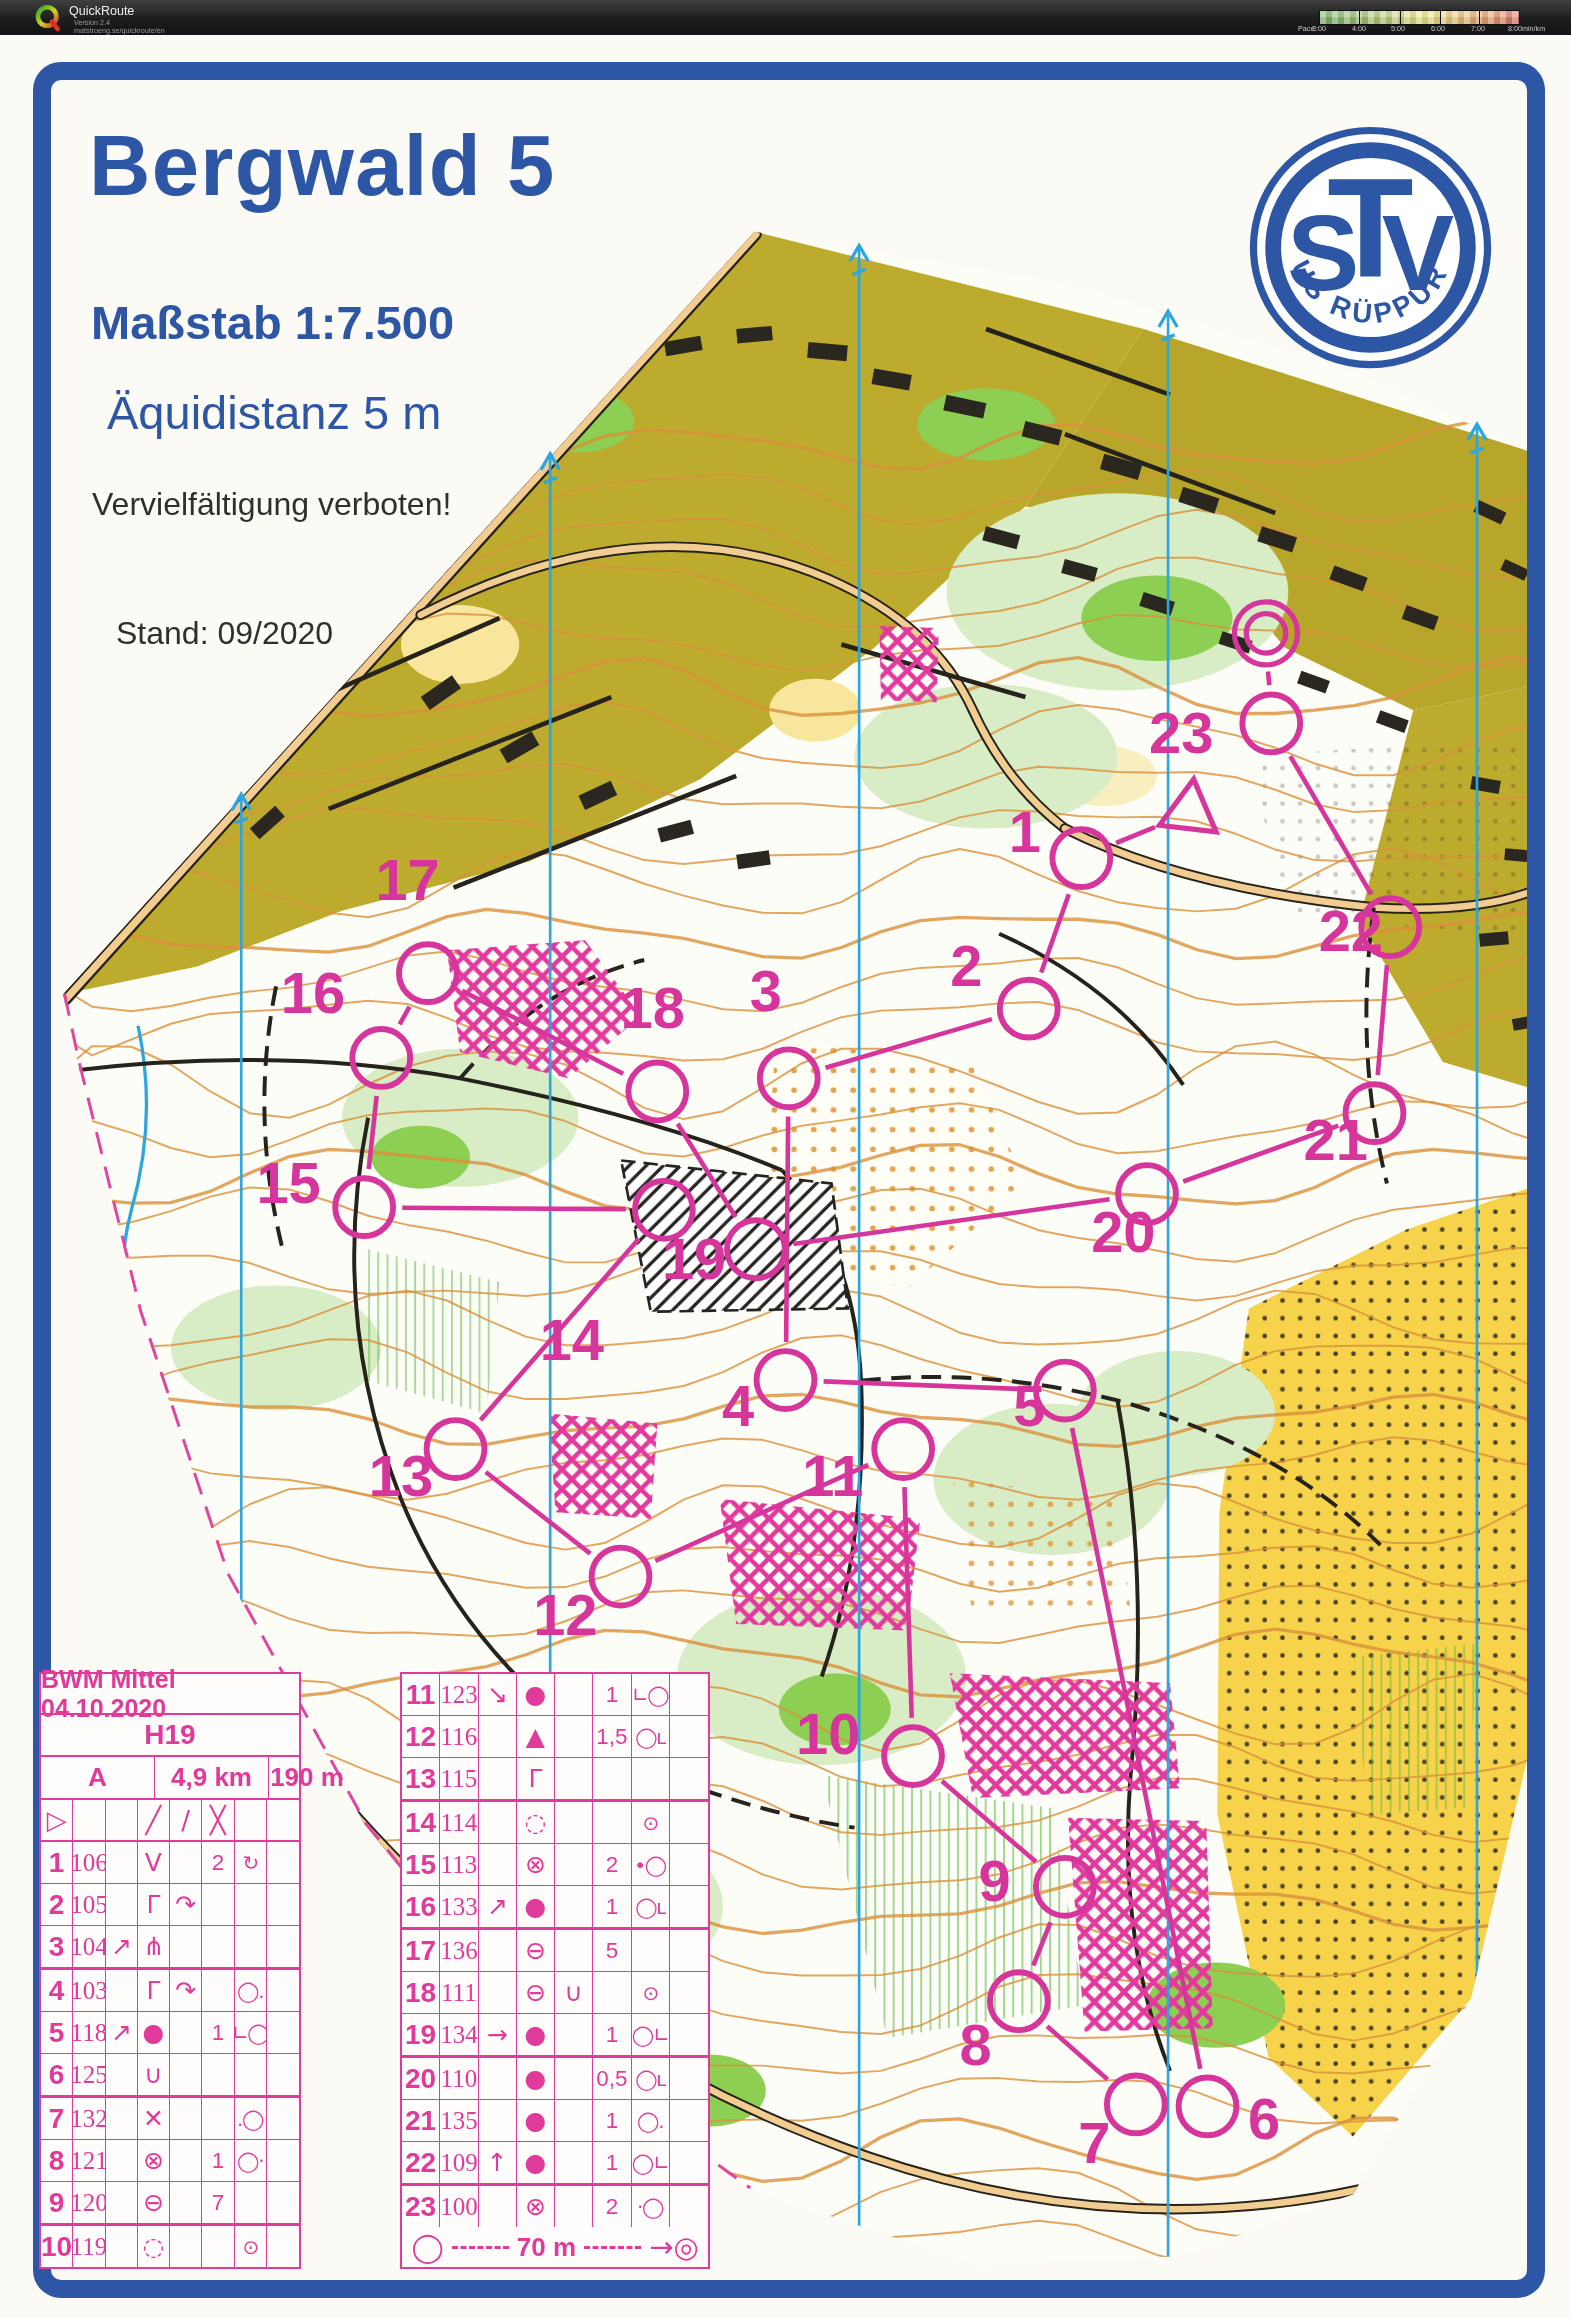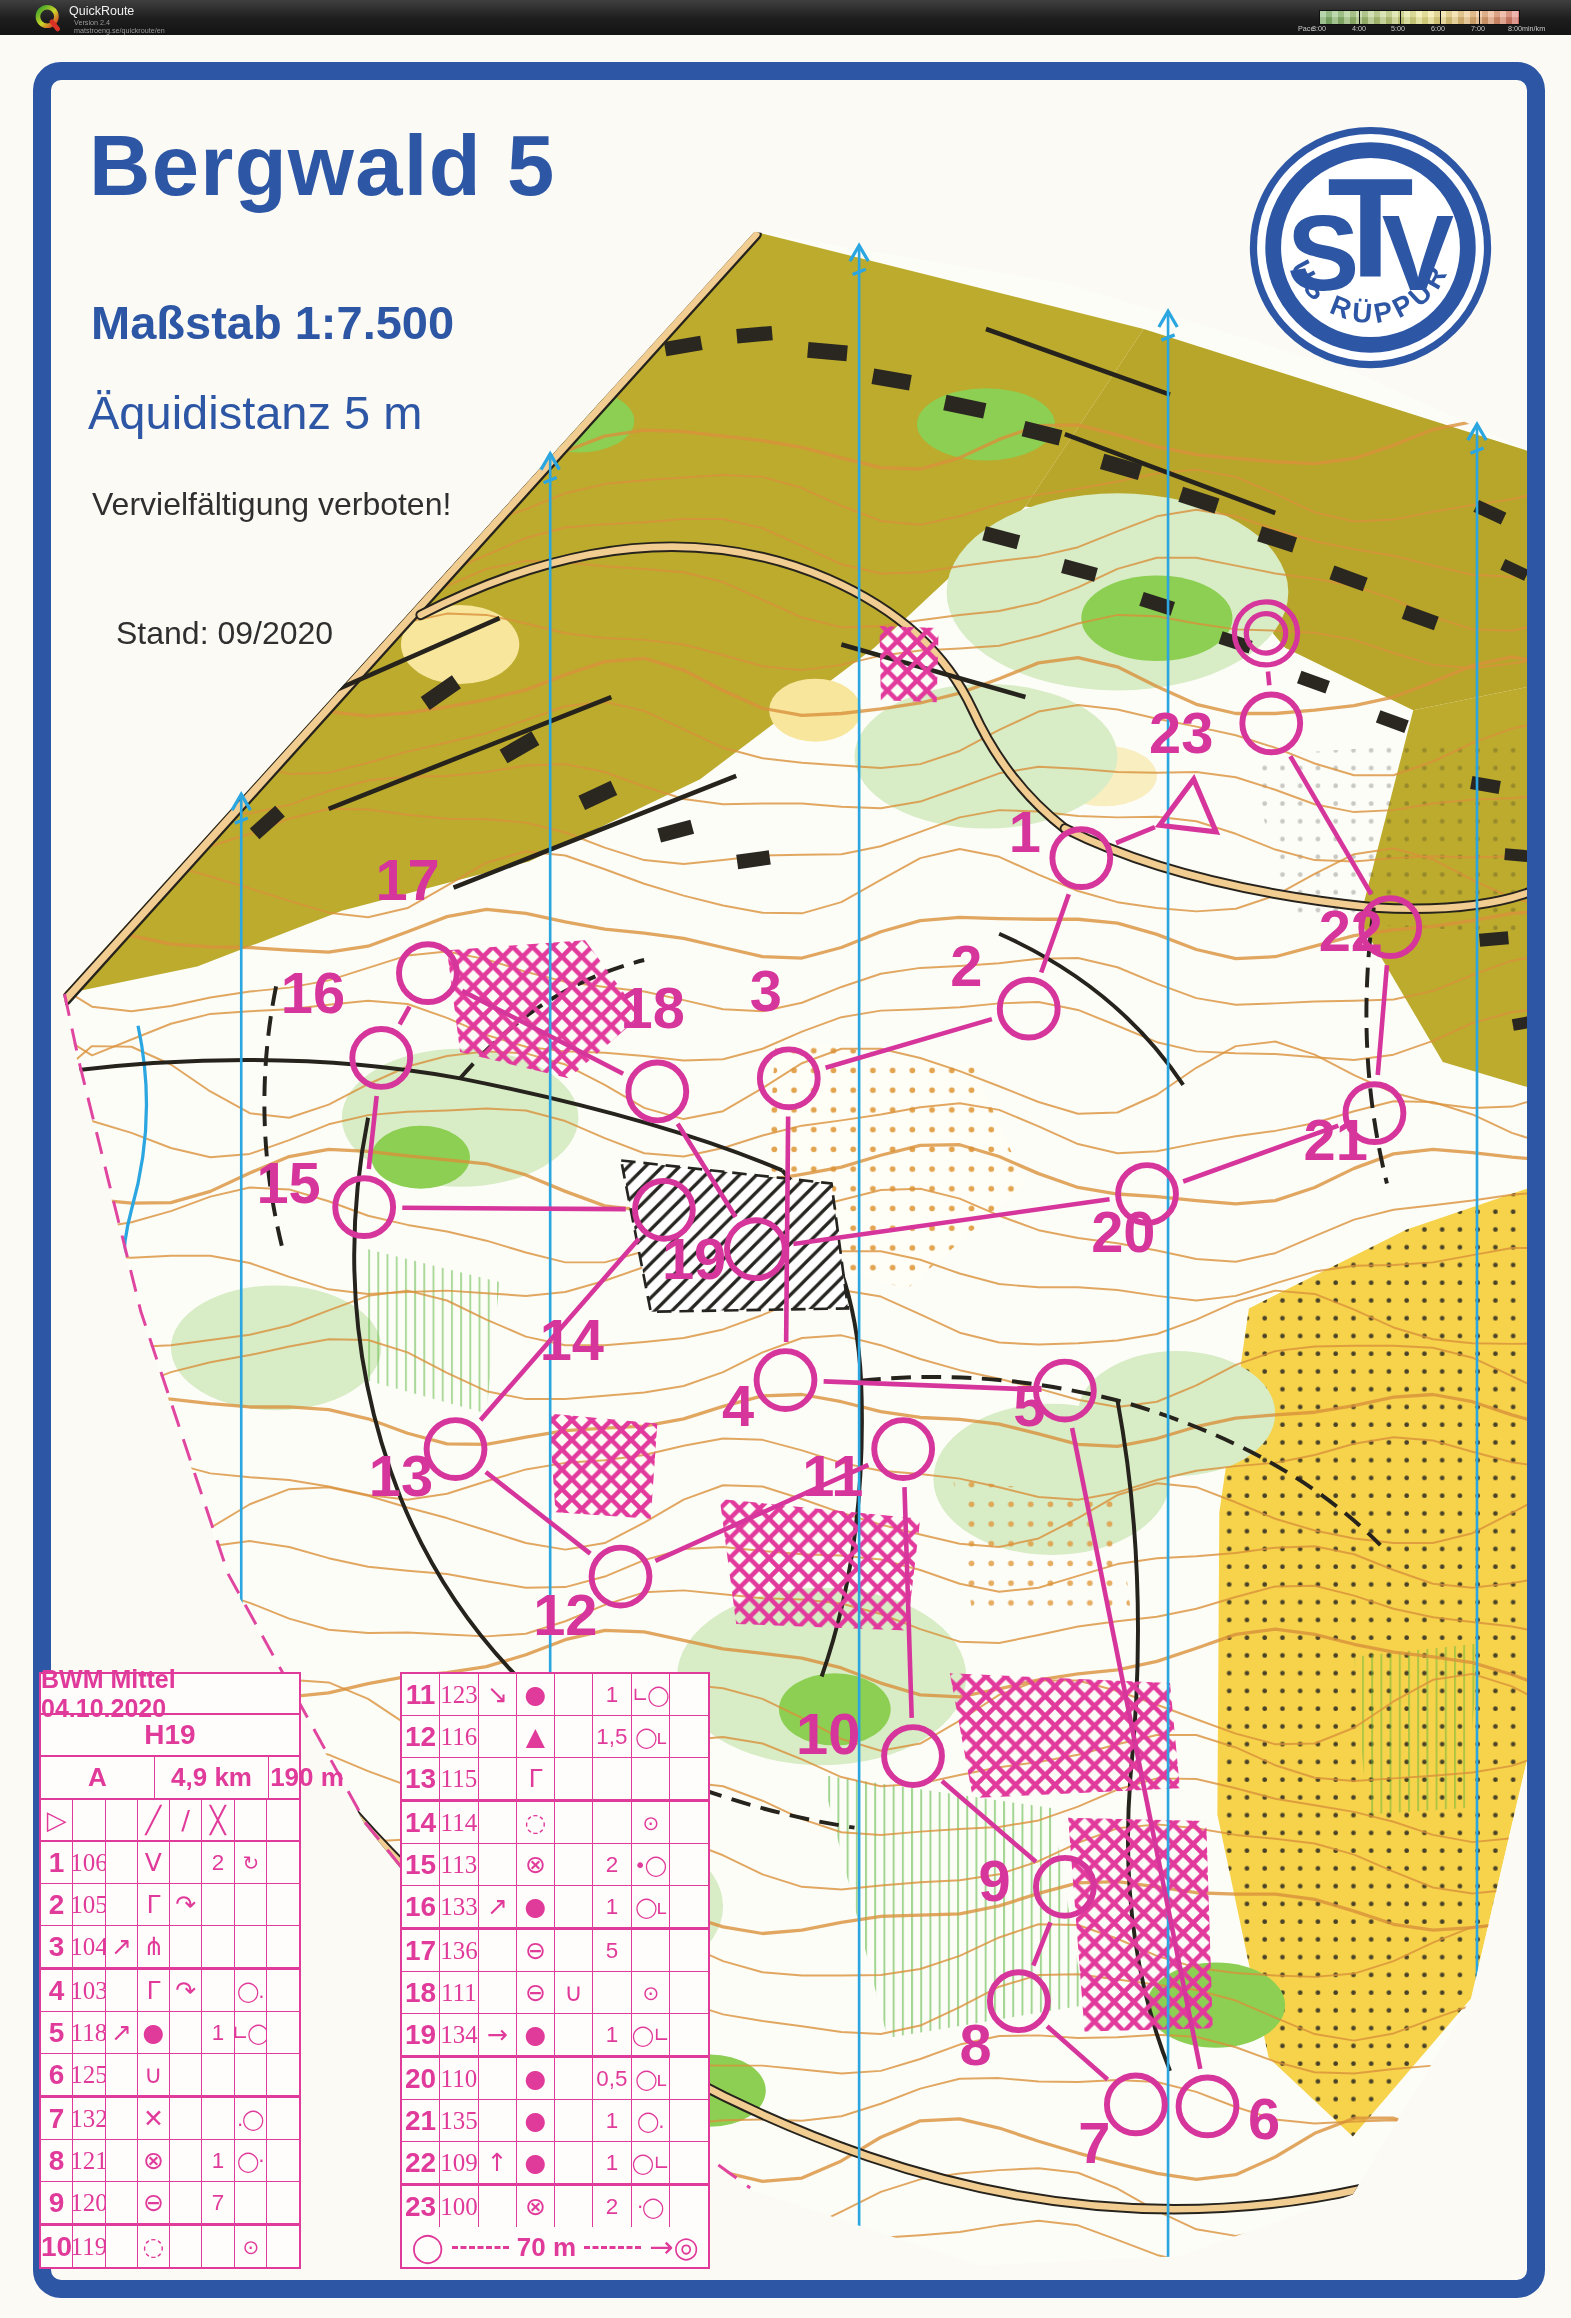--- a/index.html
+++ b/index.html
@@ -20,21 +20,21 @@
   .ptick{position:absolute;top:0;width:0.7px;height:12.5px;background:#111;}
   #pacelabels{position:absolute;left:1286px;top:24px;width:285px;height:9.2px;color:#c9c9c9;font-size:7.2px;}
   #pacelabels span{position:absolute;top:0;}
   
   #frame{position:absolute;left:33px;top:62px;width:1512px;height:2236px;
          border:18.4px solid #2d56a5;border-radius:28px;box-sizing:border-box;pointer-events:none;z-index:5;}
   #mapsvg{position:absolute;left:0;top:0;z-index:1;}
   .mtitle{position:absolute;left:89px;top:117px;color:#2d56a5;font-size:85px;font-weight:bold;
           letter-spacing:1.3px;z-index:3;}
   .mscale{position:absolute;left:91px;top:295px;color:#2d56a5;font-size:47px;z-index:3;font-weight:bold;}
-  .mequi {position:absolute;left:88px;top:385px;color:#2d56a5;font-size:47px;z-index:3;}
+  .mequi {position:absolute;left:107px;top:385px;color:#2d56a5;font-size:47px;z-index:3;}
   .mnote {position:absolute;left:92px;top:486px;color:#2f2f2f;font-size:32px;z-index:3;}
   .msurv {position:absolute;left:92px;top:551px;color:#2f2f2f;font-size:32px;z-index:3;}
   .medit {position:absolute;left:92px;top:615px;color:#2f2f2f;font-size:32px;z-index:3;margin-left:24px;}
   #clublogo{position:absolute;left:1239px;top:118px;z-index:3;}
   
   .sheet{position:absolute;background:#fffdfb;color:#e03a9a;z-index:6;border:2.6px solid #e03a9a;
          box-sizing:border-box;}
   #sheetL{left:39px;top:1672px;width:262px;}
   #sheetR{left:400px;top:1672px;width:310px;}
   .sh-title{height:39px;border-bottom:2px solid #e03a9a;display:flex;align-items:center;

